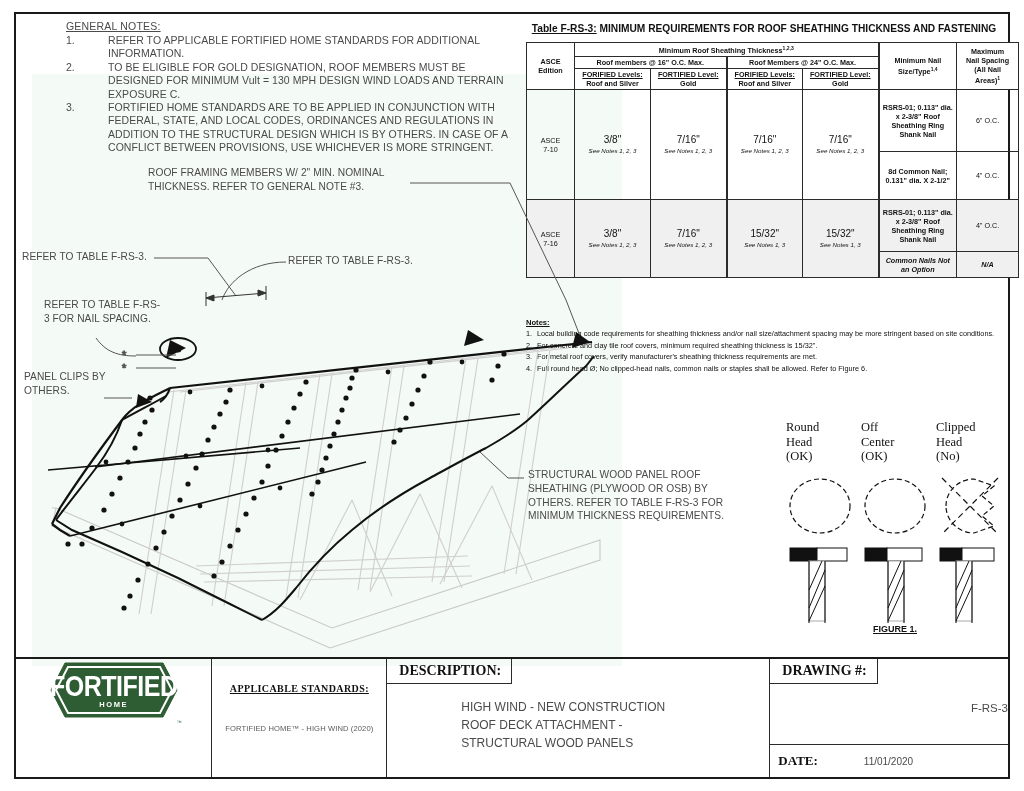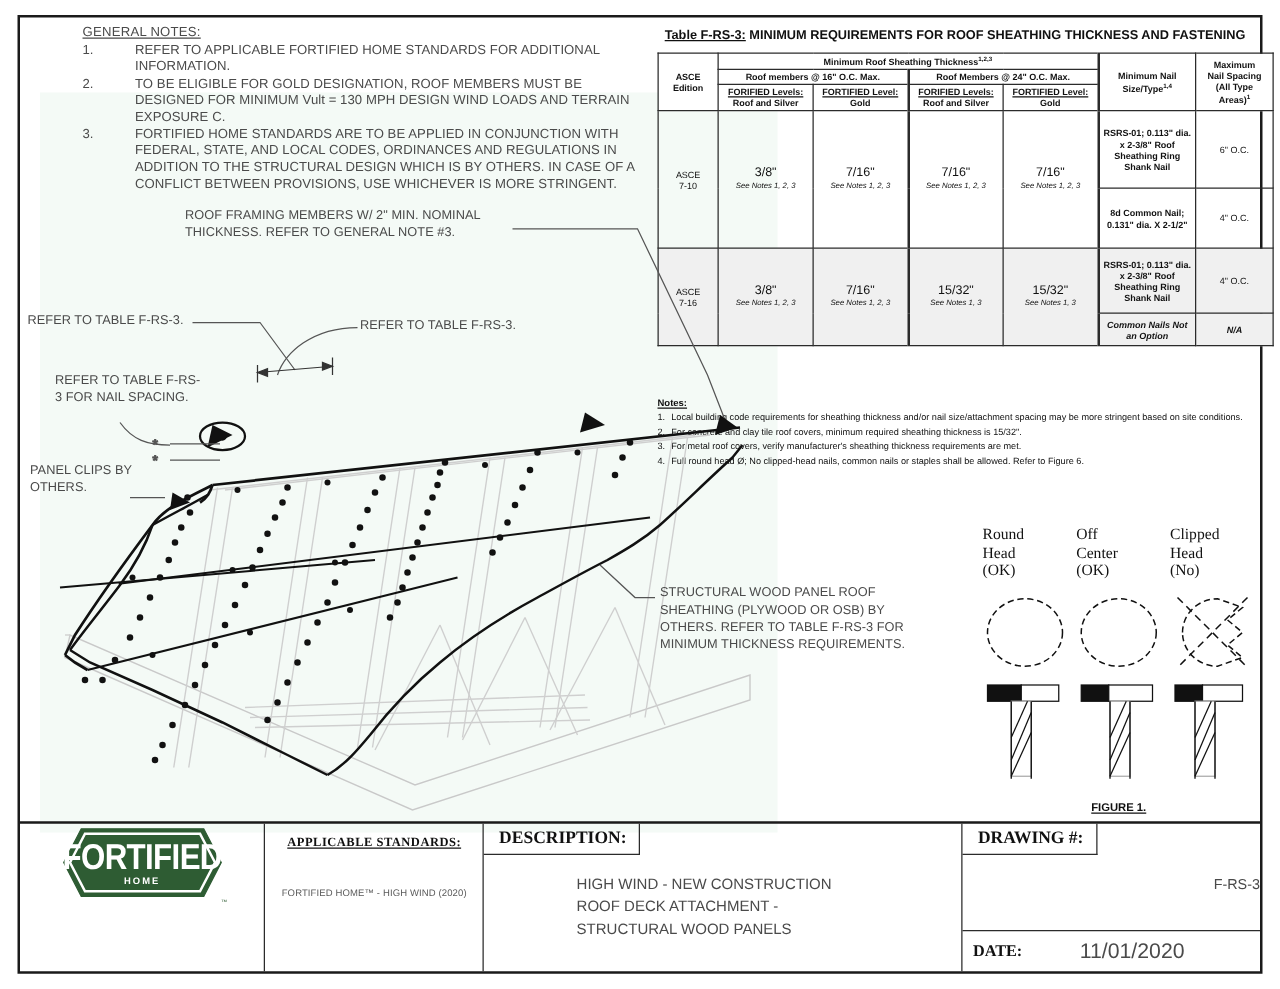--- a/index.html
+++ b/index.html
@@ -126,34 +126,34 @@
   .fig-label {
     font-family: "Liberation Serif", serif;
     font-size: 12.5px; color: #111; line-height: 14.5px;
   }
   .fig-head-area { height: 74px; position: relative; margin-top: 6px; }
   .fig-nail-area { height: 78px; position: relative; margin-top: 2px; }
   #fig-caption {
     text-align: center;
     font-size: 9px; font-weight: bold; color:#111;
     text-decoration: underline;
-    margin-top: 17px;
+    margin-top: 0;
   }
 
   
   #titleblock {
     position: absolute;
     left: 16px; top: 657px;
     width: 992px; height: 120px;
     border-top: 2px solid #1a1a1a;
     display: flex;
   }
   .tb-cell { border-right: 1.5px solid #2b2b2b; position: relative; }
   #tb-logo { width: 200px; display:flex; align-items:flex-start; justify-content:center; }
-  #tb-std  { width: 178px; padding-top: 10px; text-align: center; }
+  #tb-std  { width: 178px; padding-top: 24px; text-align: center; }
   #tb-desc { width: 390px; }
   #tb-draw { width: 242px; border-right: none; }
 
   #std-title {
     font-family: "Liberation Serif", serif;
     font-size: 10px; font-weight: bold; color: #111;
     text-decoration: underline; letter-spacing: .4px;
   }
   #std-text {
     font-size: 7.6px; color: #5a5a5a; margin-top: 30px;
@@ -180,21 +180,21 @@
     width: 100%;
     border-top: 1.5px solid #2b2b2b;
     height: 33px;
     display: flex; align-items: center;
   }
   #date-label {
     font-family: "Liberation Serif", serif;
     font-size: 13px; font-weight: bold; color:#111;
     padding-left: 8px;
   }
-  #date-val { font-size: 17px; color: #4a4a4a; padding-left: 46px; }
+  #date-val { font-size: 10px; color: #4a4a4a; padding-left: 46px; }
 
   
   .logo-badge {
     width: 130px; height: 62px; position: relative;
   }
   .logo-word {
     position: absolute; left: 0; right: 0; top: 13px;
     text-align: center;
     font-family: "Liberation Sans", sans-serif;
     font-weight: bold; font-size: 25px; color: #ffffff;
@@ -275,21 +275,21 @@
           <th colspan="4" class="thk-head">
             <span>Minimum Roof Sheathing Thickness</span><sup>1,2,3</sup>
           </th>
           <th rowspan="3" class="lvl-head vdiv">
             <span>Minimum Nail</span><br>
             <span>Size/Type</span><sup>1,4</sup>
           </th>
           <th rowspan="3" class="lvl-head">
             <span>Maximum</span><br>
             <span>Nail Spacing</span><br>
-            <span>(All Type</span><br>
+            <span>(All Nail</span><br>
             <span>Areas)</span><sup>1</sup>
           </th>
         </tr>
         <tr>
           <th colspan="2" class="oc-head">Roof members @ 16" O.C. Max.</th>
           <th colspan="2" class="oc-head vdiv">Roof Members @ 24" O.C. Max.</th>
         </tr>
         <tr>
           <th class="lvl-head">
             <span class="ul">FORIFIED Levels:</span>

